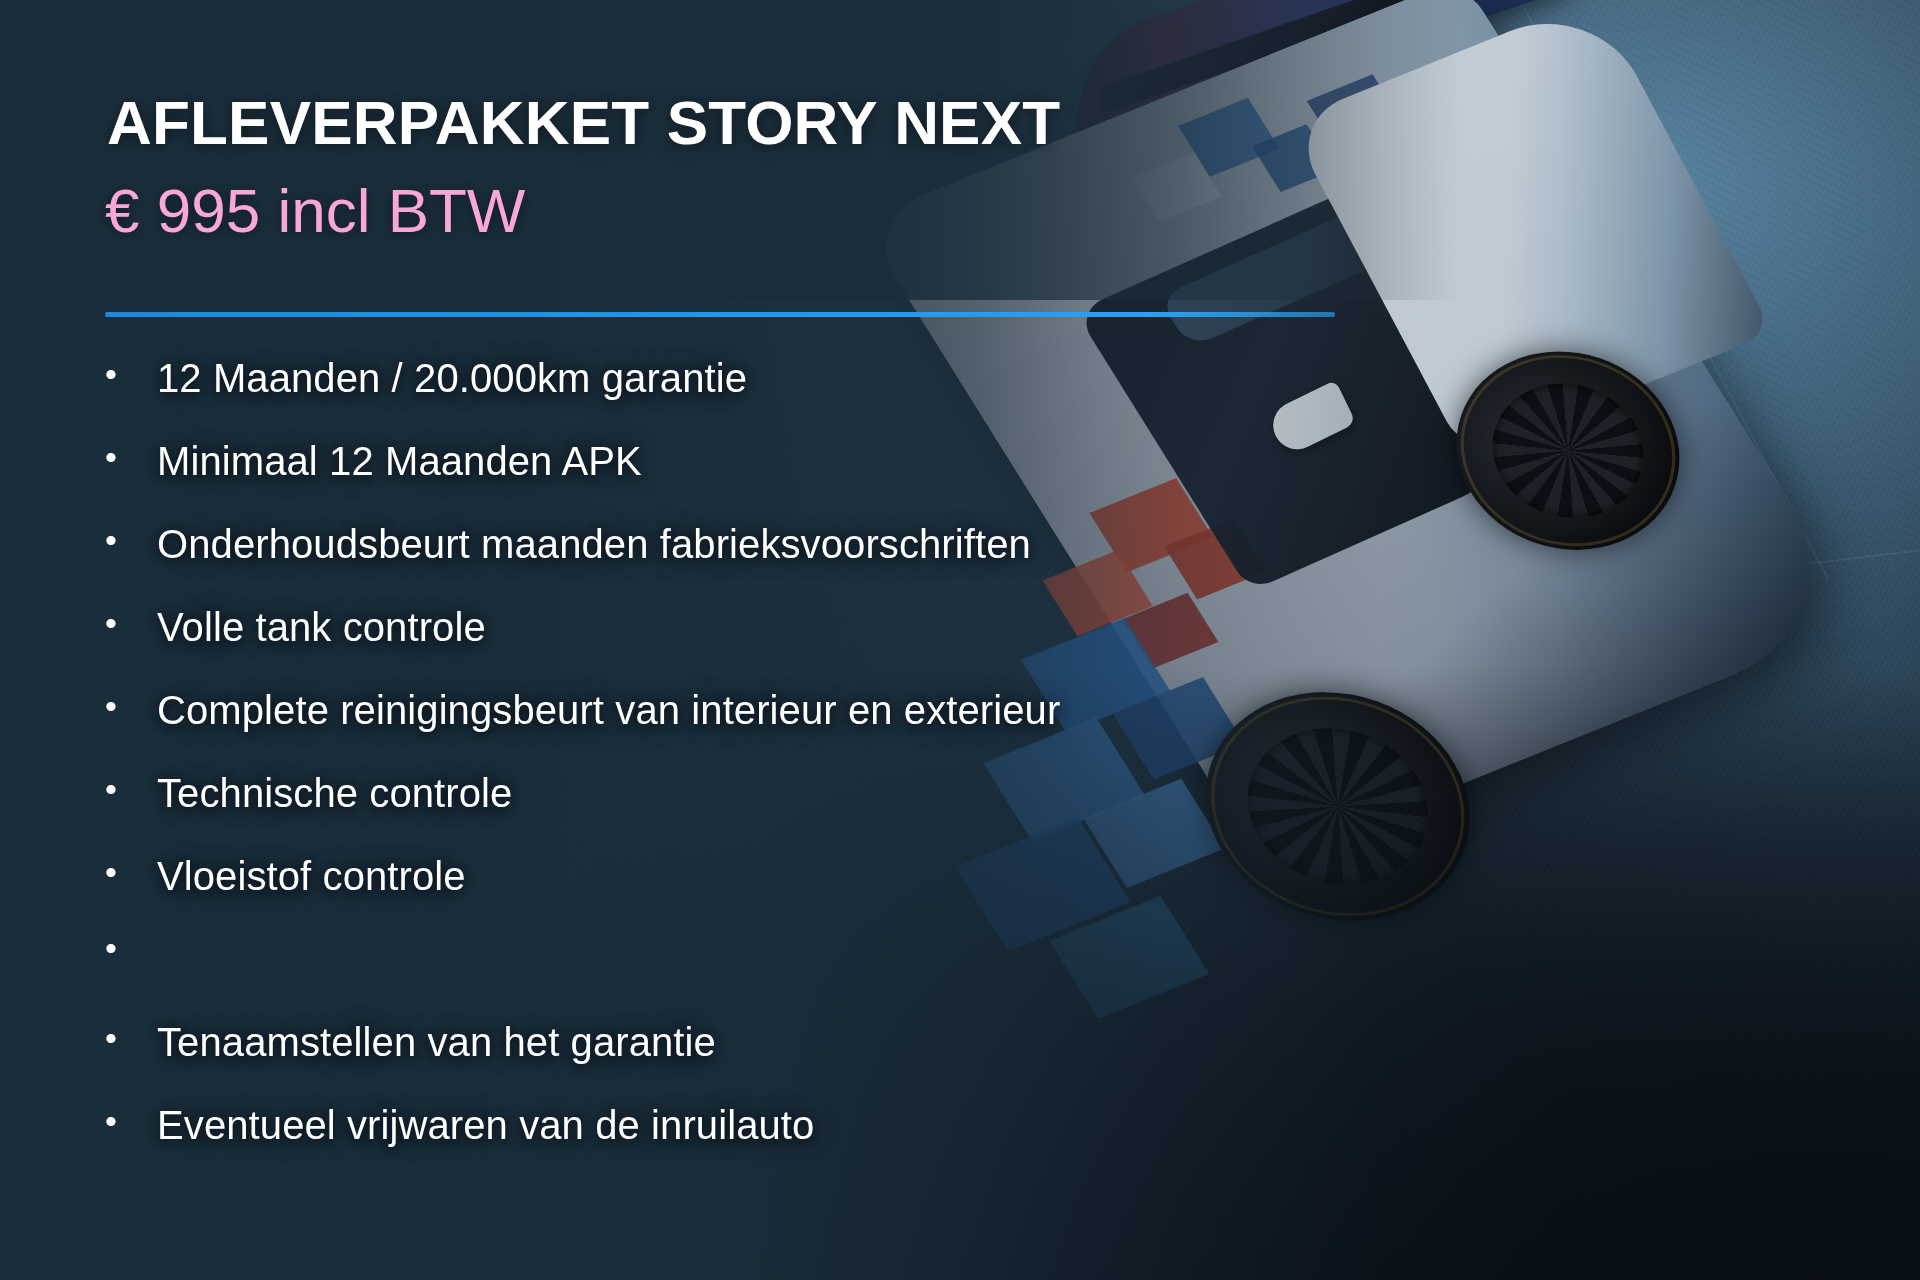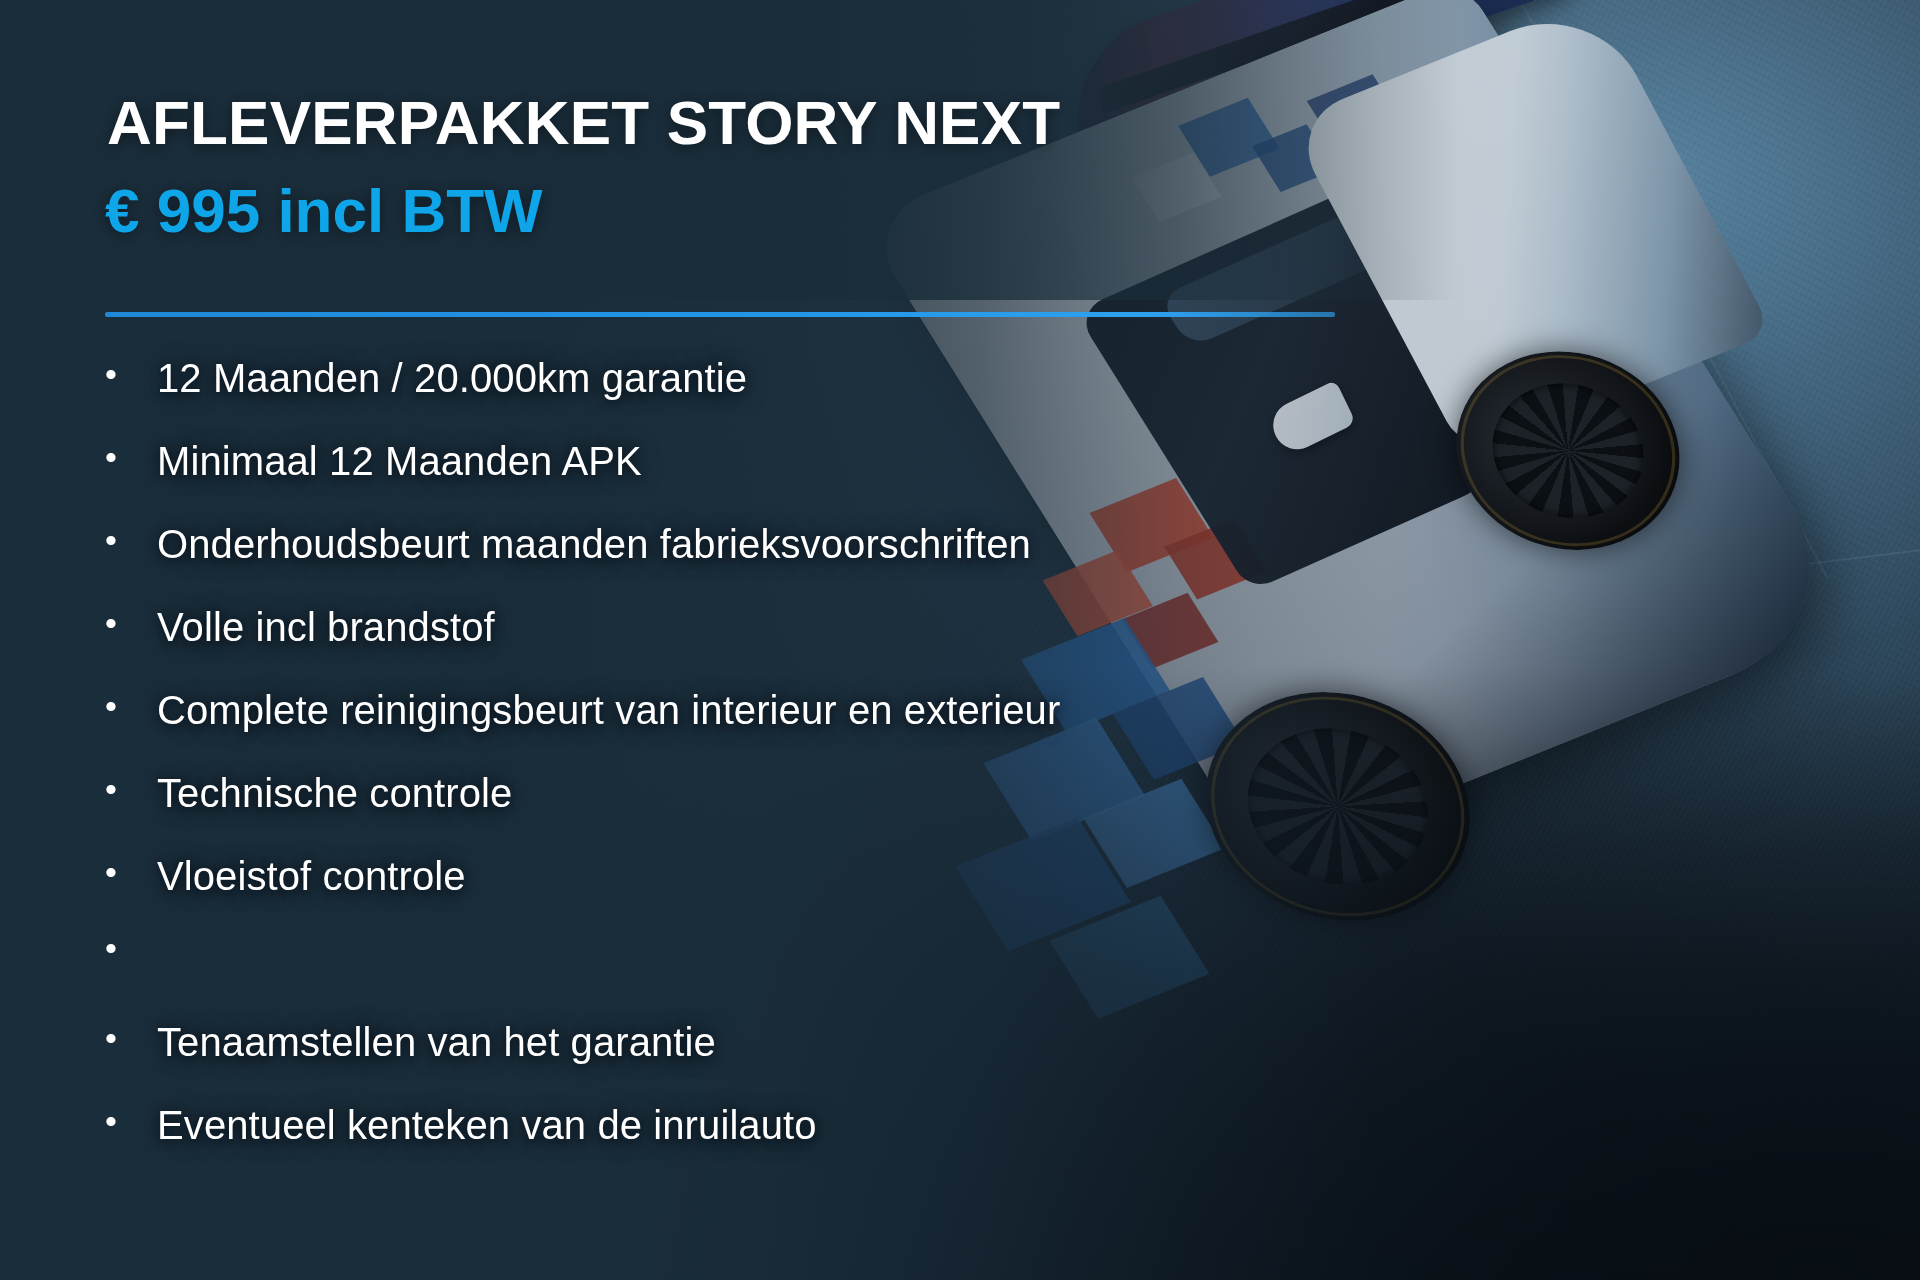--- a/index.html
+++ b/index.html
@@ -225,22 +225,22 @@
     line-height: 1.0;
     white-space: nowrap;
     text-shadow: 0 2px 14px rgba(0,0,0,0.45);
   }
 
   .subtitle {
     position: absolute;
     left: 105px;
     top: 180px;
     font-size: 62px;
-    font-weight: 700;
-    color: #0ea5e9;
+    font-weight: 400;
+    color: #f9a8d4;
     line-height: 1.0;
     white-space: nowrap;
     text-shadow: 0 2px 14px rgba(0,0,0,0.45);
   }
 
   .divider {
     position: absolute;
     left: 105px;
     top: 312px;
     width: 1230px;
@@ -356,21 +356,21 @@
       <li class="bullet">
         <span class="dot">•</span>
         <span class="txt">Minimaal 12 Maanden APK</span>
       </li>
       <li class="bullet">
         <span class="dot">•</span>
         <span class="txt">Onderhoudsbeurt maanden fabrieksvoorschriften</span>
       </li>
       <li class="bullet">
         <span class="dot">•</span>
-        <span class="txt">Volle incl brandstof</span>
+        <span class="txt">Volle tank controle</span>
       </li>
       <li class="bullet">
         <span class="dot">•</span>
         <span class="txt">Complete reinigingsbeurt van interieur en exterieur</span>
       </li>
       <li class="bullet">
         <span class="dot">•</span>
         <span class="txt">Technische controle</span>
       </li>
       <li class="bullet">
@@ -379,18 +379,18 @@
       </li>
       <li class="bullet">
         <span class="dot">•</span>
       </li>
       <li class="bullet">
         <span class="dot">•</span>
         <span class="txt">Tenaamstellen van het garantie</span>
       </li>
       <li class="bullet">
         <span class="dot">•</span>
-        <span class="txt">Eventueel kenteken van de inruilauto</span>
+        <span class="txt">Eventueel vrijwaren van de inruilauto</span>
       </li>
     </ul>
 
   </div>
 </div>
 
 </body></html>

